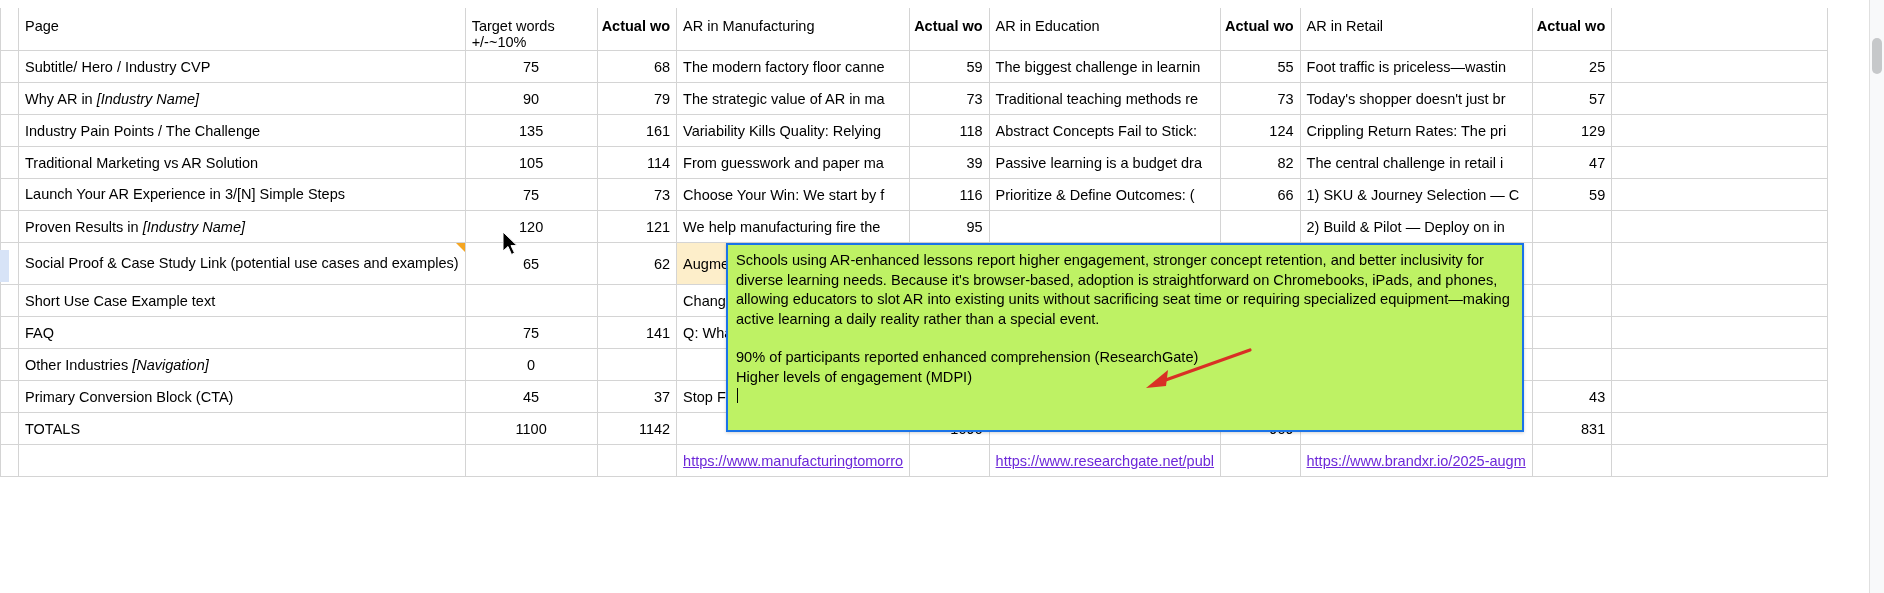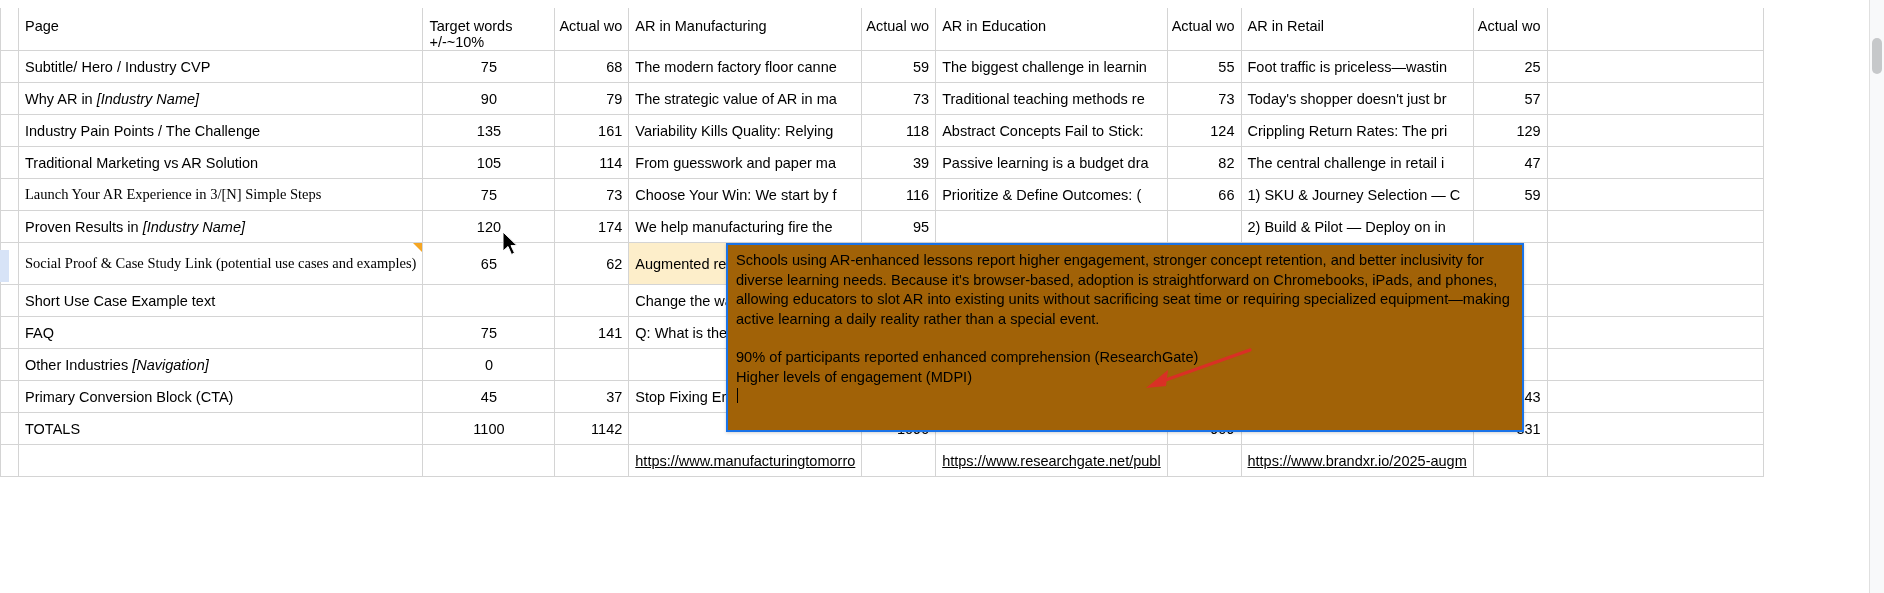--- a/index.html
+++ b/index.html
@@ -52,51 +52,51 @@
     font-weight: bold;
     font-size: 14.5px;
     border-bottom: 2px solid #b0b0b0;
   }
   .header-row td.col-target {
     font-weight: normal;
     line-height: 16px;
     padding-top: 17px;
   }
   .header-row td.actual-hdr {
-    font-weight: normal;
+    font-weight: bold;
     padding-left: 4px;
   }
   .num { text-align: right; padding-right: 8px; }
   .center { text-align: center; margin-top: 43px; }
   .bold { font-weight: bold; }
   .ital { font-style: italic; }
   .small-line { font-size: 13px; line-height: 15px; white-space: normal; }
-  .twoline { white-space: normal; line-height: 15px; font-size: 13.5px; font-family: Liberation Serif, serif; }
-  .link { color: #000000; text-decoration: underline; font-size: 13px; }
+  .twoline { white-space: normal; line-height: 15px; font-size: 13.5px; }
+  .link { color: #6d28d9; text-decoration: underline; font-size: 13px; }
   .highlight { background: #fdeeca !important; }
   .tri {
     position: relative;
   }
   .tri::after {
     content: "";
     position: absolute;
     top: 0; right: 0;
     border-left: 9px solid transparent;
     border-top: 9px solid #f5a623;
   }
   .totals td { font-weight: bold; }
 
   
   .edit-overlay {
     position: absolute;
     left: 726px;
     top: 243px;
     width: 798px;
     height: 189px;
-    background: #a16207;
+    background: #bef264;
     border: 2px solid #1a73e8;
     box-sizing: border-box;
     padding: 6px 8px 6px 8px;
     font-size: 14.6px;
     line-height: 19.5px;
     white-space: normal;
     overflow: hidden;
     z-index: 30;
     box-shadow: 0 1px 3px rgba(0,0,0,0.18);
   }
@@ -267,21 +267,21 @@
       <td class="num">66</td>
       <td>1) SKU &amp; Journey Selection — C</td>
       <td class="num">59</td>
       <td></td>
     </tr>
 
     <tr>
       <td class="col-rowhdr"></td>
       <td>Proven Results in <span class="ital">[Industry Name]</span></td>
       <td class="center">120</td>
-      <td class="num">174</td>
+      <td class="num">121</td>
       <td>We help manufacturing fire the</td>
       <td class="num">95</td>
       <td></td>
       <td class="num"></td>
       <td>2) Build &amp; Pilot — Deploy on in</td>
       <td class="num"></td>
       <td></td>
     </tr>
 
     <tr style="height:42px">

